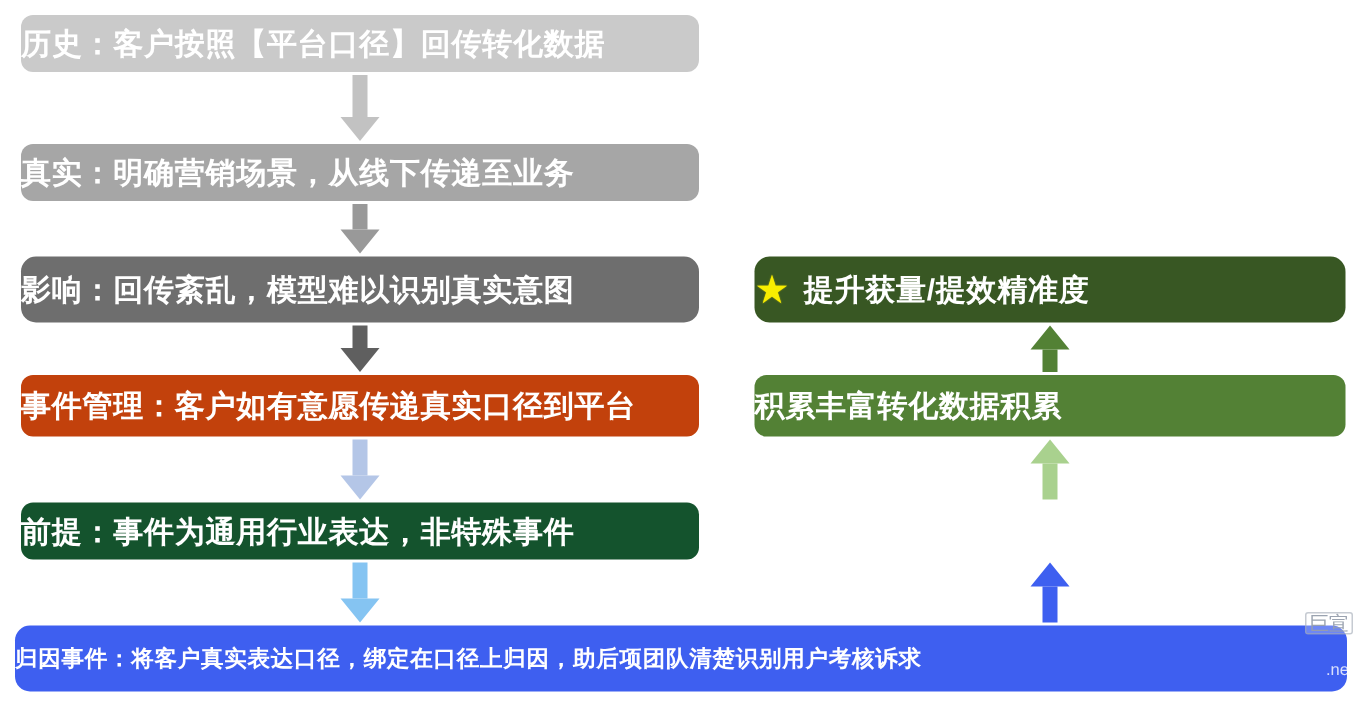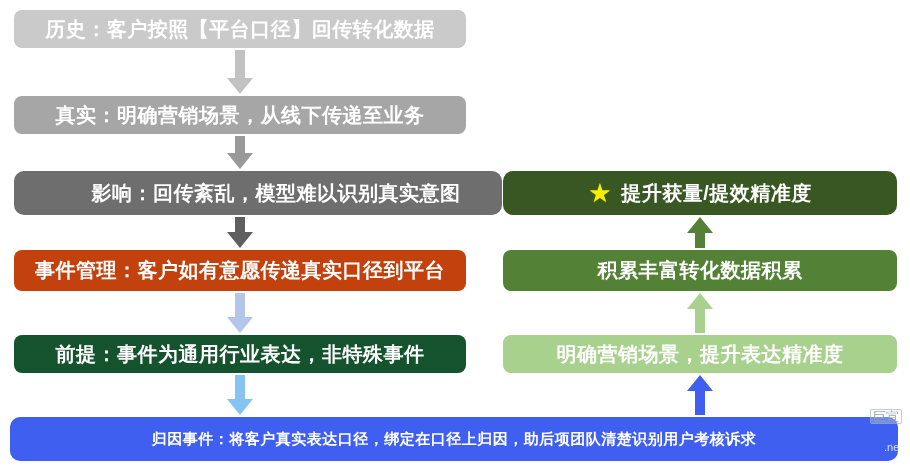--- a/index.html
+++ b/index.html
@@ -5,29 +5,29 @@
   html,body{margin:0;padding:0;background:#ffffff;}
   .stage{
     position:relative;
     width:910px;height:467px;
     background:#ffffff;
     font-family:"Liberation Sans","DejaVu Sans",sans-serif;
     overflow:hidden;
   }
   .box{
     position:absolute;
-    display:flex;align-items:center;justify-content:center;
+    display:flex;align-items:center;
     color:#ffffff;font-weight:bold;font-size:20px;
     letter-spacing:0.5px;border-radius:8px;white-space:nowrap;
   }
   
   .lbox{left:14px;width:452px;}
   .b1{top:10px;height:38px;background:#cacaca;}
   .b2{top:96px;height:38px;background:#a6a6a6;}
-  .b3{top:171px;height:44px;background:#6e6e6e;border-radius:10px;padding-left:36px;}
+  .b3{top:171px;height:44px;background:#6e6e6e;border-radius:10px;}
   .b4{top:250px;height:41px;background:#c2410c;}
   .b5{top:335px;height:38px;background:#14532d;}
   
   .rbox{left:503px;width:394px;}
   .g1{top:171px;height:44px;background:#385723;border-radius:10px;}
   .g2{top:250px;height:41px;background:#538135;}
   .g3{top:335px;height:38px;background:#a9d18e;}
   
   .bottom{left:10px;top:417px;width:888px;height:44px;background:#3e5ff0;border-radius:10px;font-size:15px;}
   
@@ -132,23 +132,20 @@
   </div>
 
   <div class="box rbox g2">
     <span>积累丰富转化数据积累</span>
   </div>
   <div class="arrow up rcol a7">
     <div class="head"></div>
       <div class="shaft"></div>
   </div>
 
-  <div class="box rbox g3">
-    <span>明确营销场景，提升表达精准度</span>
-  </div>
   <div class="arrow up rcol a8">
     <div class="head"></div>
       <div class="shaft"></div>
   </div>
 
   <div class="box bottom">
     <span>归因事件：将客户真实表达口径，绑定在口径上归因，助后项团队清楚识别用户考核诉求</span>
   </div>
 
   <div class="watermark">

